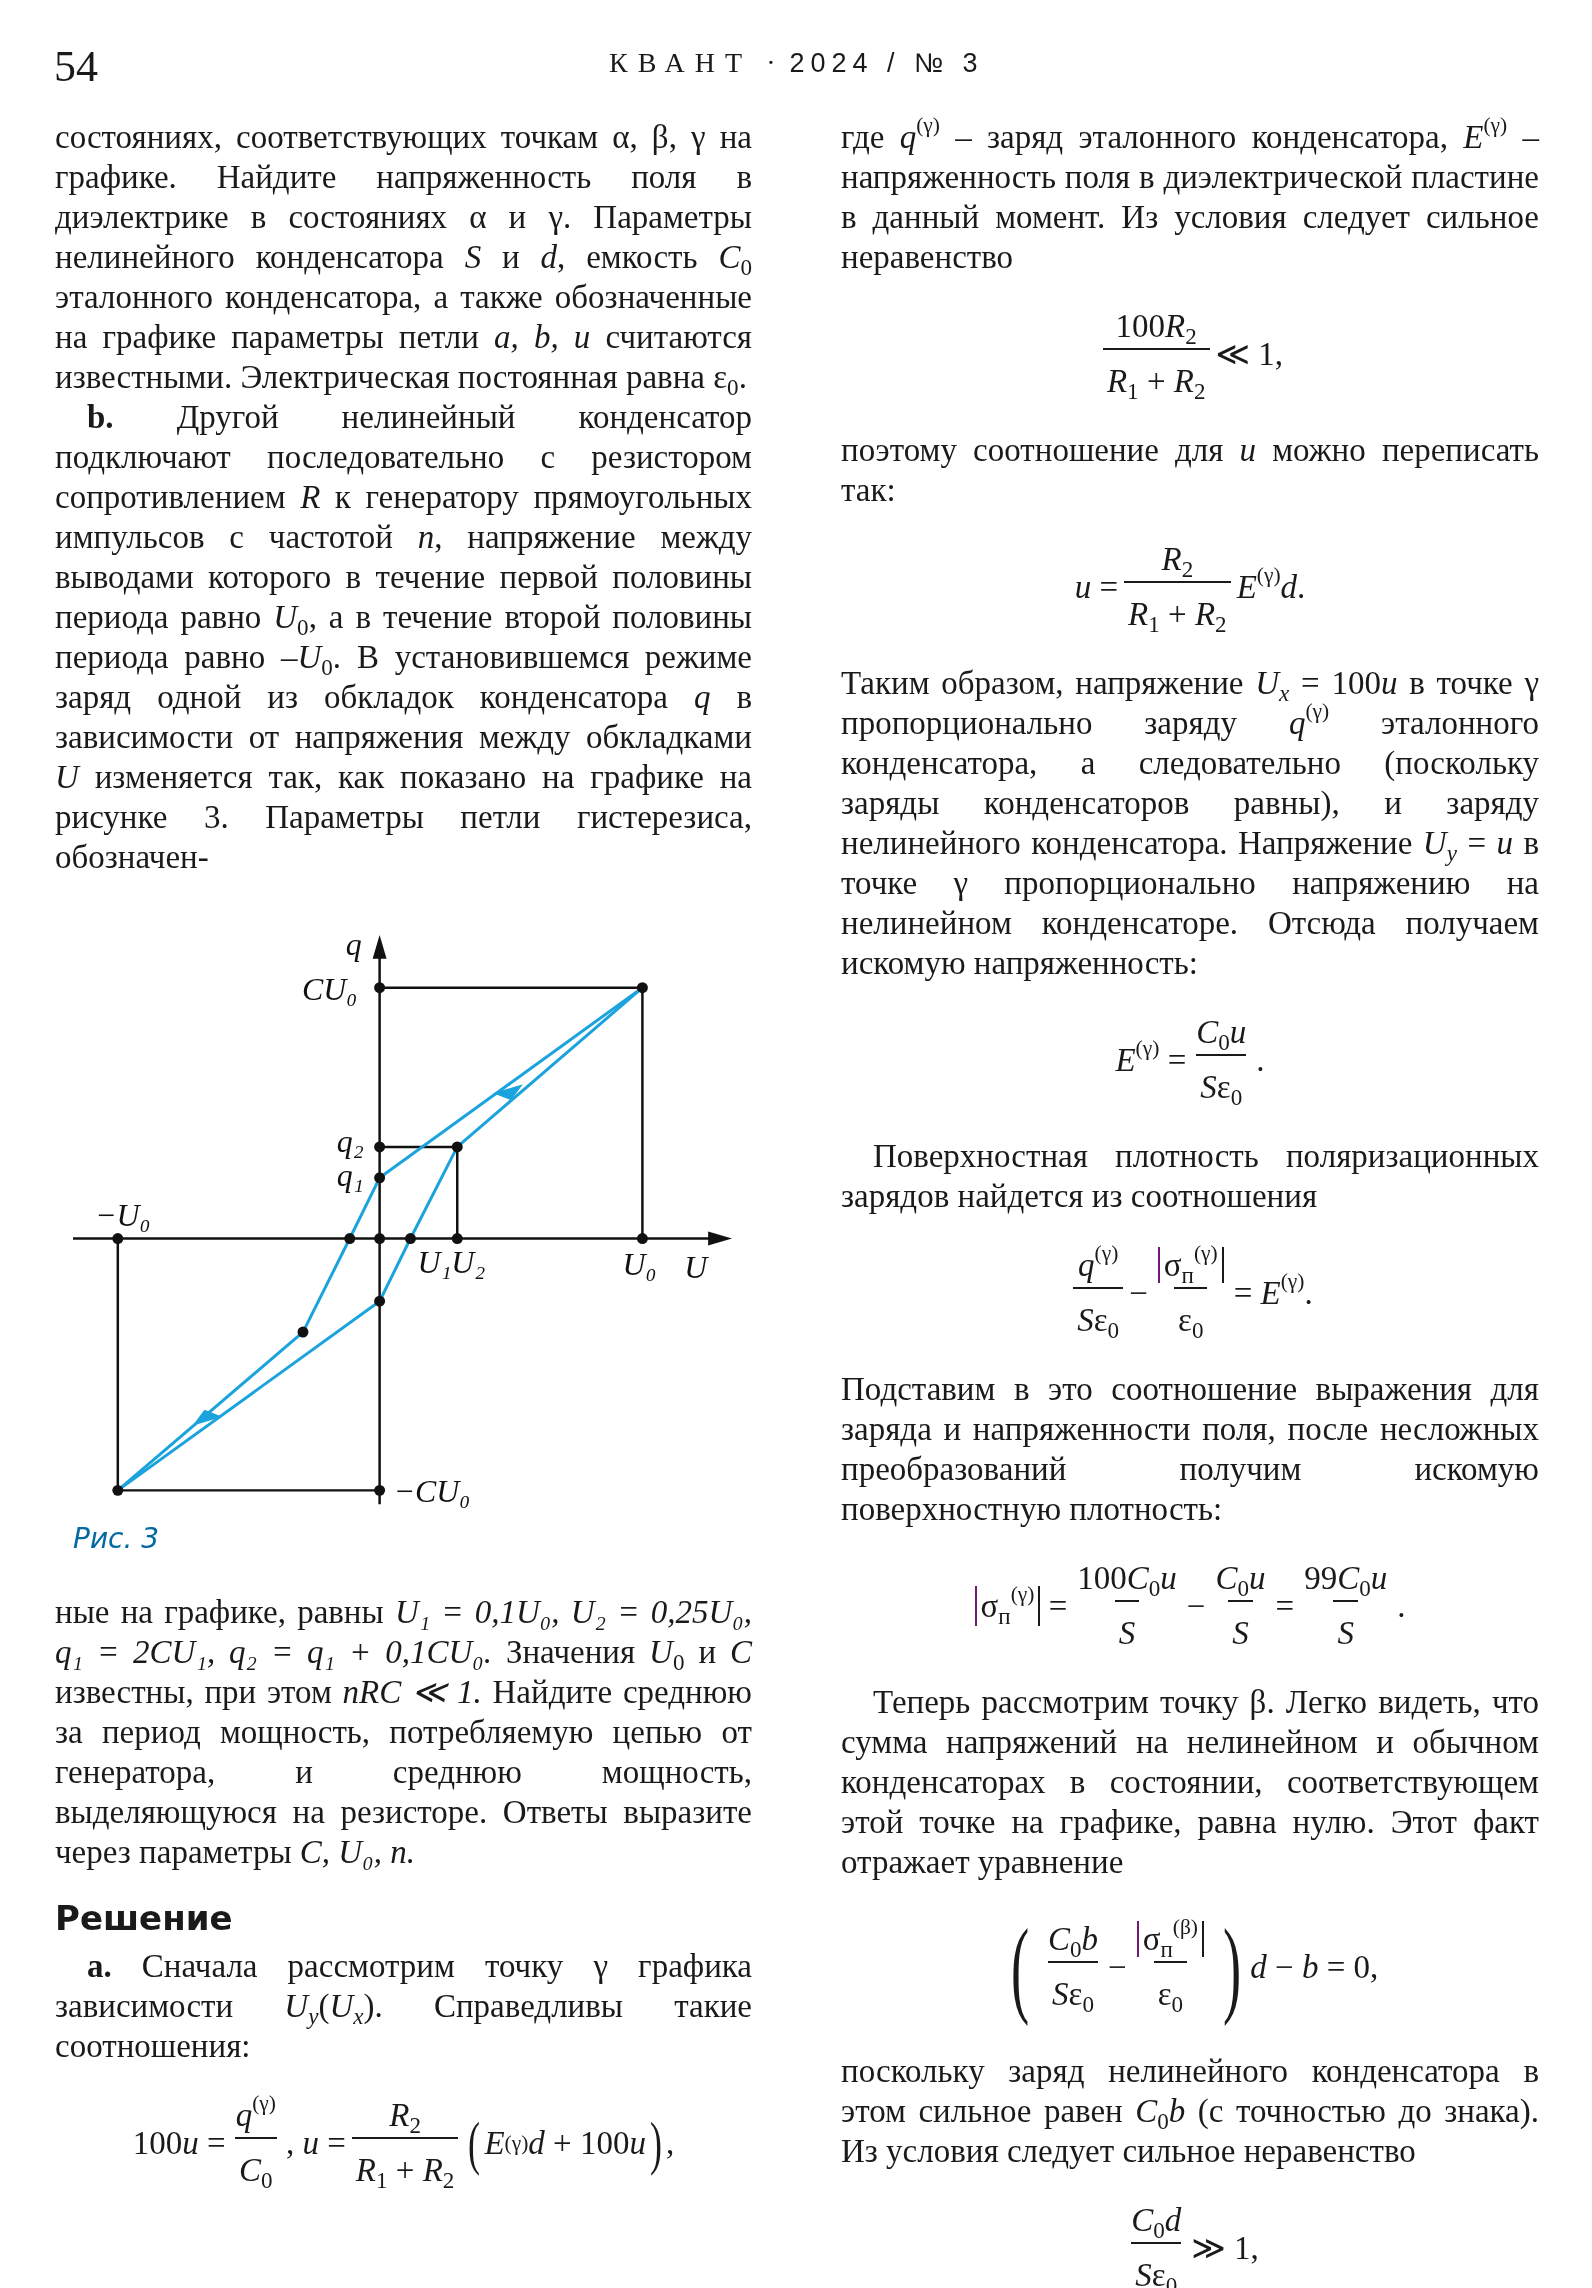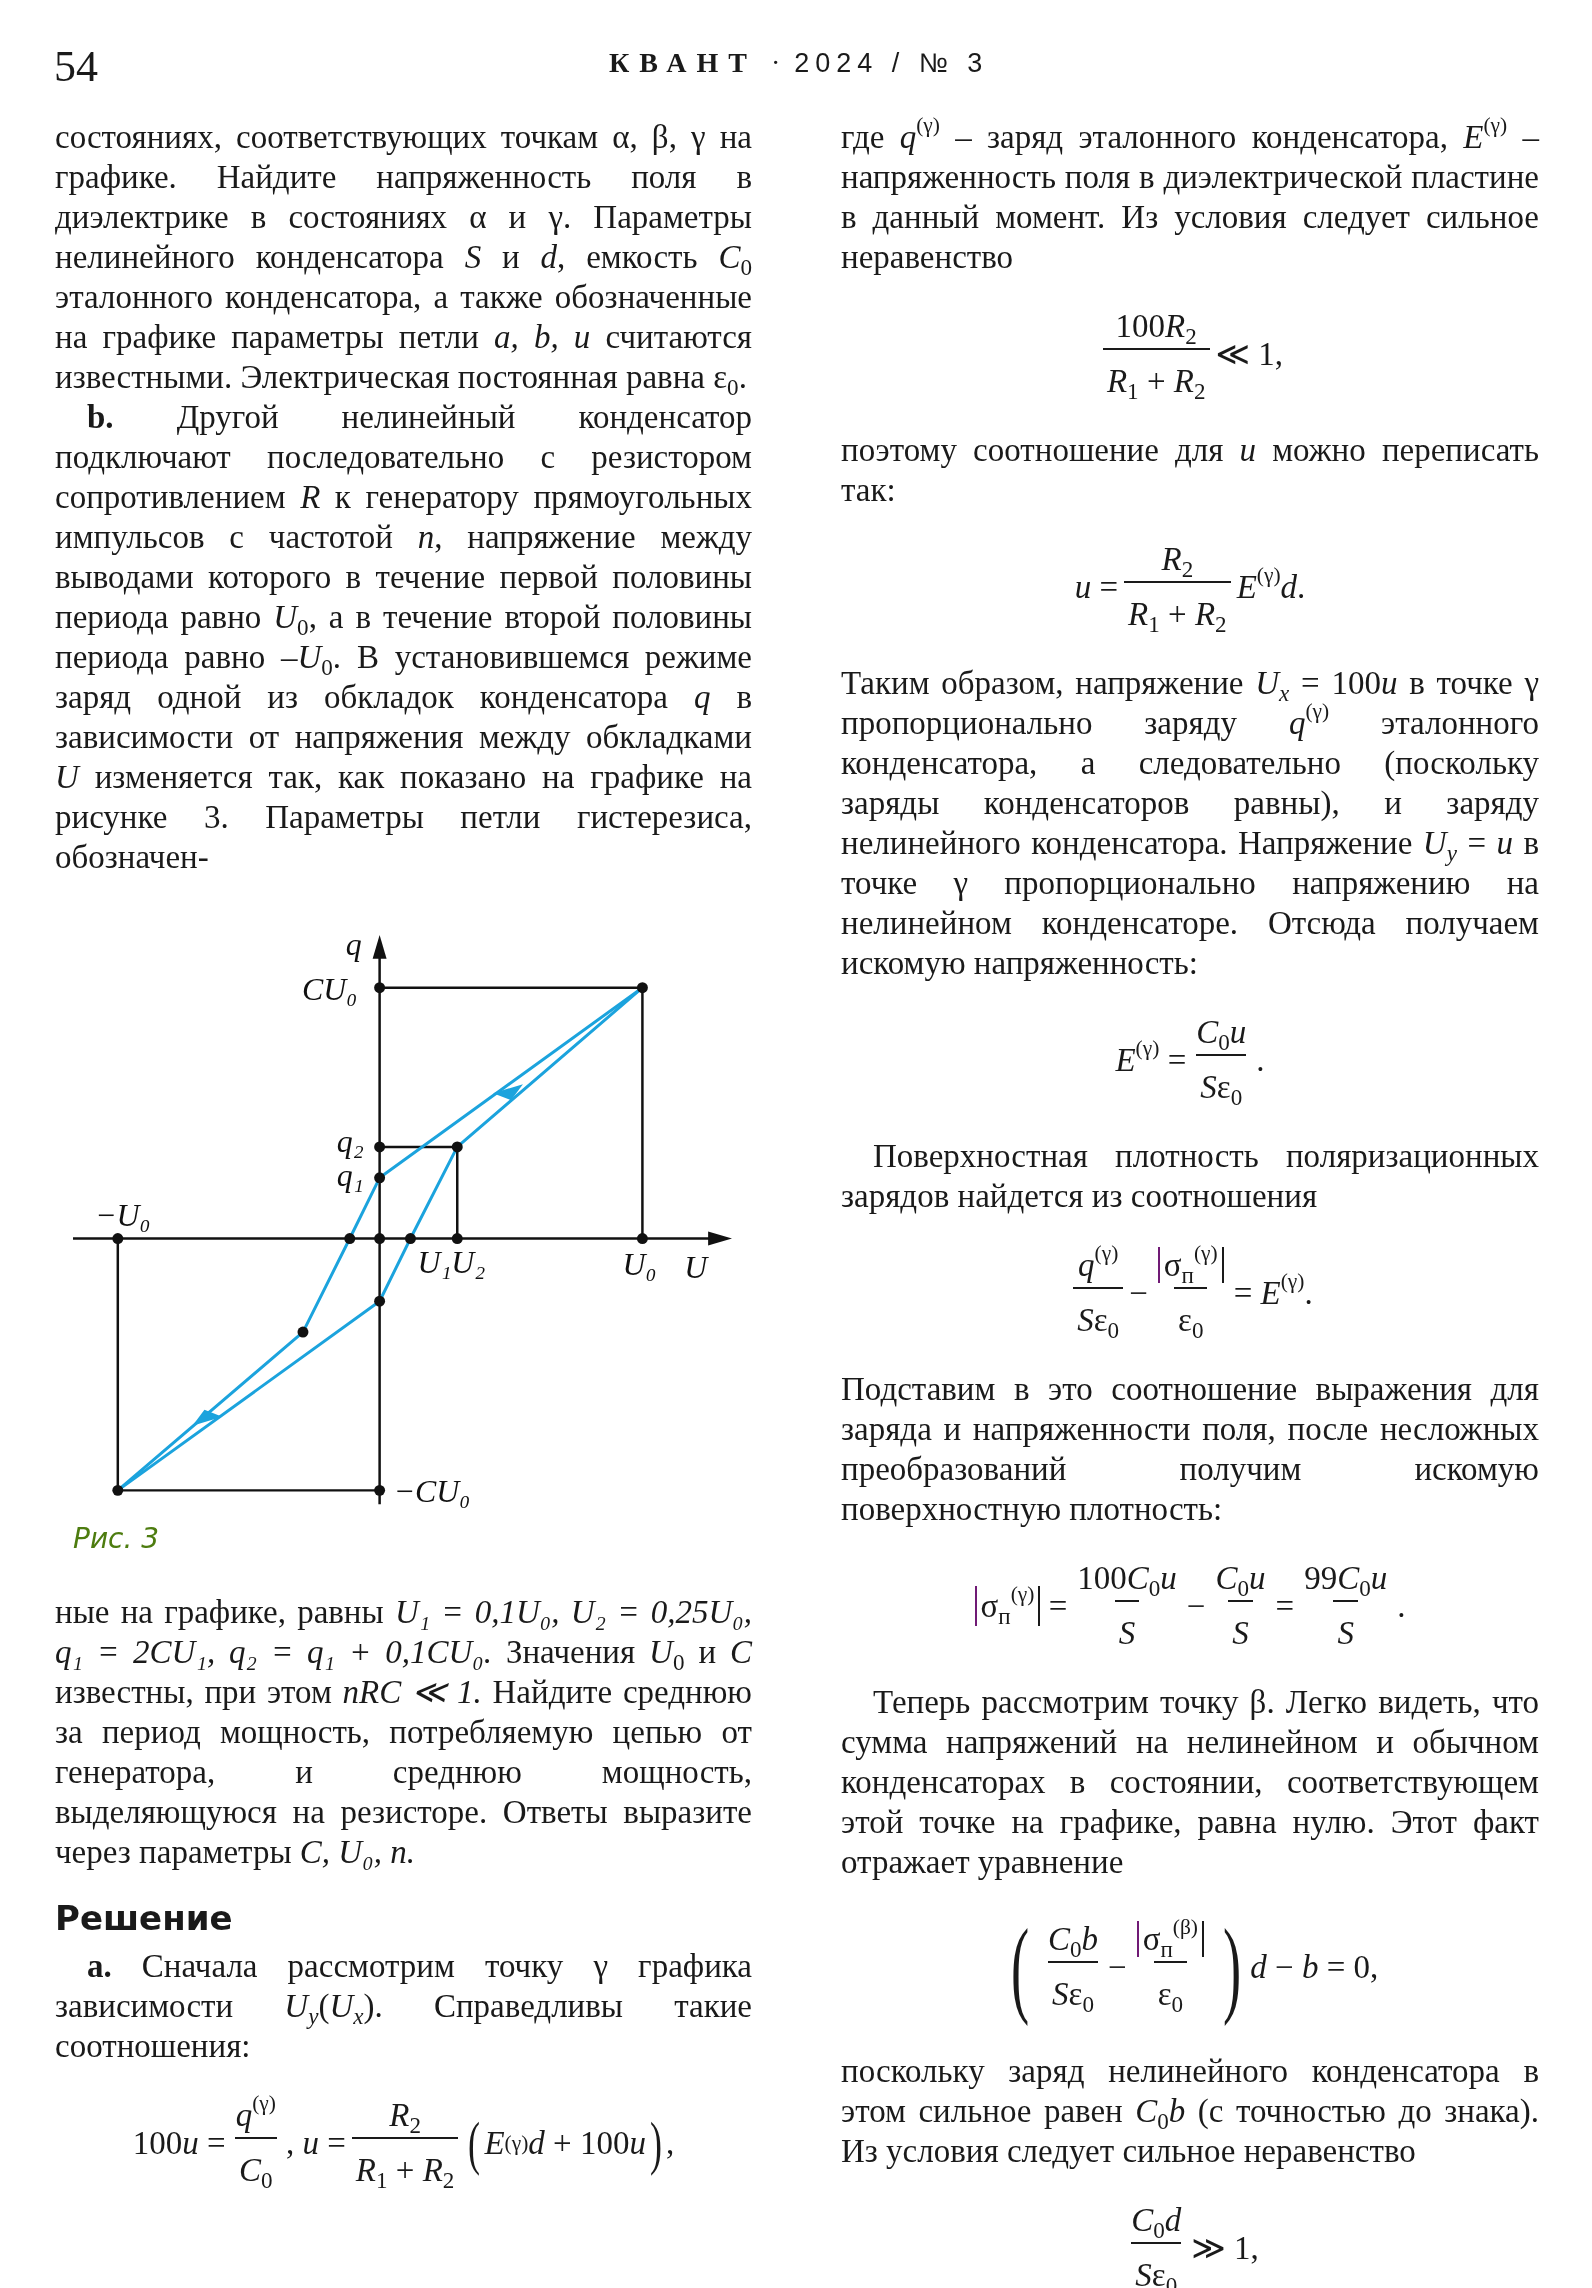--- a/index.html
+++ b/index.html
@@ -1,20 +1,20 @@
 <!DOCTYPE html>
 <html><head>
 <meta charset="utf-8">
 <style>
   html, body { margin: 0; padding: 0; background: #ffffff; }
   body { width: 1592px; height: 2289px; position: relative; overflow: hidden;
          font-family: "Liberation Serif", "DejaVu Serif", serif; color: #1a1a1a; }
   .page-num { position: absolute; left: 54px; top: 42px; font-size: 44px; line-height: 50px; }
   .header { position: absolute; left: 609px; top: 46px; font-size: 28px; line-height: 34px; white-space: nowrap; }
-  .header .brand { font-weight: bold; letter-spacing: 10px; }
+  .header .brand { font-weight: normal; letter-spacing: 10px; }
   .header .sep { margin: 0 14px; }
   .header .issue { font-family: "Liberation Sans", "DejaVu Sans", sans-serif; letter-spacing: 6px; font-size: 27px; }
 
   .col { position: absolute; font-size: 33px; line-height: 40px; text-align: justify; }
   .col-left { left: 55px; top: 117px; width: 697px; }
   .col-right { left: 841px; top: 117px; width: 698px; }
   .col p { margin: 0; }
   .indent { text-indent: 32px; }
   .i { font-style: italic; }
   .b { font-weight: bold; }
@@ -24,21 +24,21 @@
   .formula { display: flex; justify-content: center; align-items: center; margin: 30px 0; font-size: 33px; }
   .frac { display: inline-flex; flex-direction: column; align-items: center; vertical-align: middle; margin: 0 6px; }
   .frac .num { padding: 0 4px 3px; line-height: 38px; }
   .frac .den { padding: 12px 4px 0; line-height: 38px; border-top: 2px solid #1a1a1a; }
   .abs { border-left: 2px solid #701a75; border-right: 2px solid #1a1a1a; padding: 0 4px; }
   .paren-big { font-size: 109px; line-height: 109px; font-weight: 100; transform: scaleX(0.5); display: inline-block; }
   .paren-med { font-size: 60px; line-height: 60px; transform: scaleX(0.6); display: inline-block; }
 
   .figure { position: absolute; left: 55px; top: 915px; width: 697px; height: 657px; }
   .figure svg { position: absolute; left: 0; top: 0; }
-  .fig-caption { position: absolute; left: 18px; top: 607px; font-family: "DejaVu Sans", sans-serif; font-style: italic; font-size: 28px; color: #4d7c0f; }
+  .fig-caption { position: absolute; left: 18px; top: 607px; font-family: "DejaVu Sans", sans-serif; font-style: italic; font-size: 28px; color: #0369a1; }
 
   .continue-left { position: absolute; left: 55px; top: 1592px; width: 697px; font-size: 33px; line-height: 40px; text-align: justify; }
   .continue-left p { margin: 0; }
   .section-title { text-align: left; font-family: "DejaVu Sans", sans-serif; font-weight: bold; font-size: 34px; margin: 26px 0 8px; }
 </style>
 </head>
 <body>
 
 <div class="page-num">54</div>
 <div class="header">

